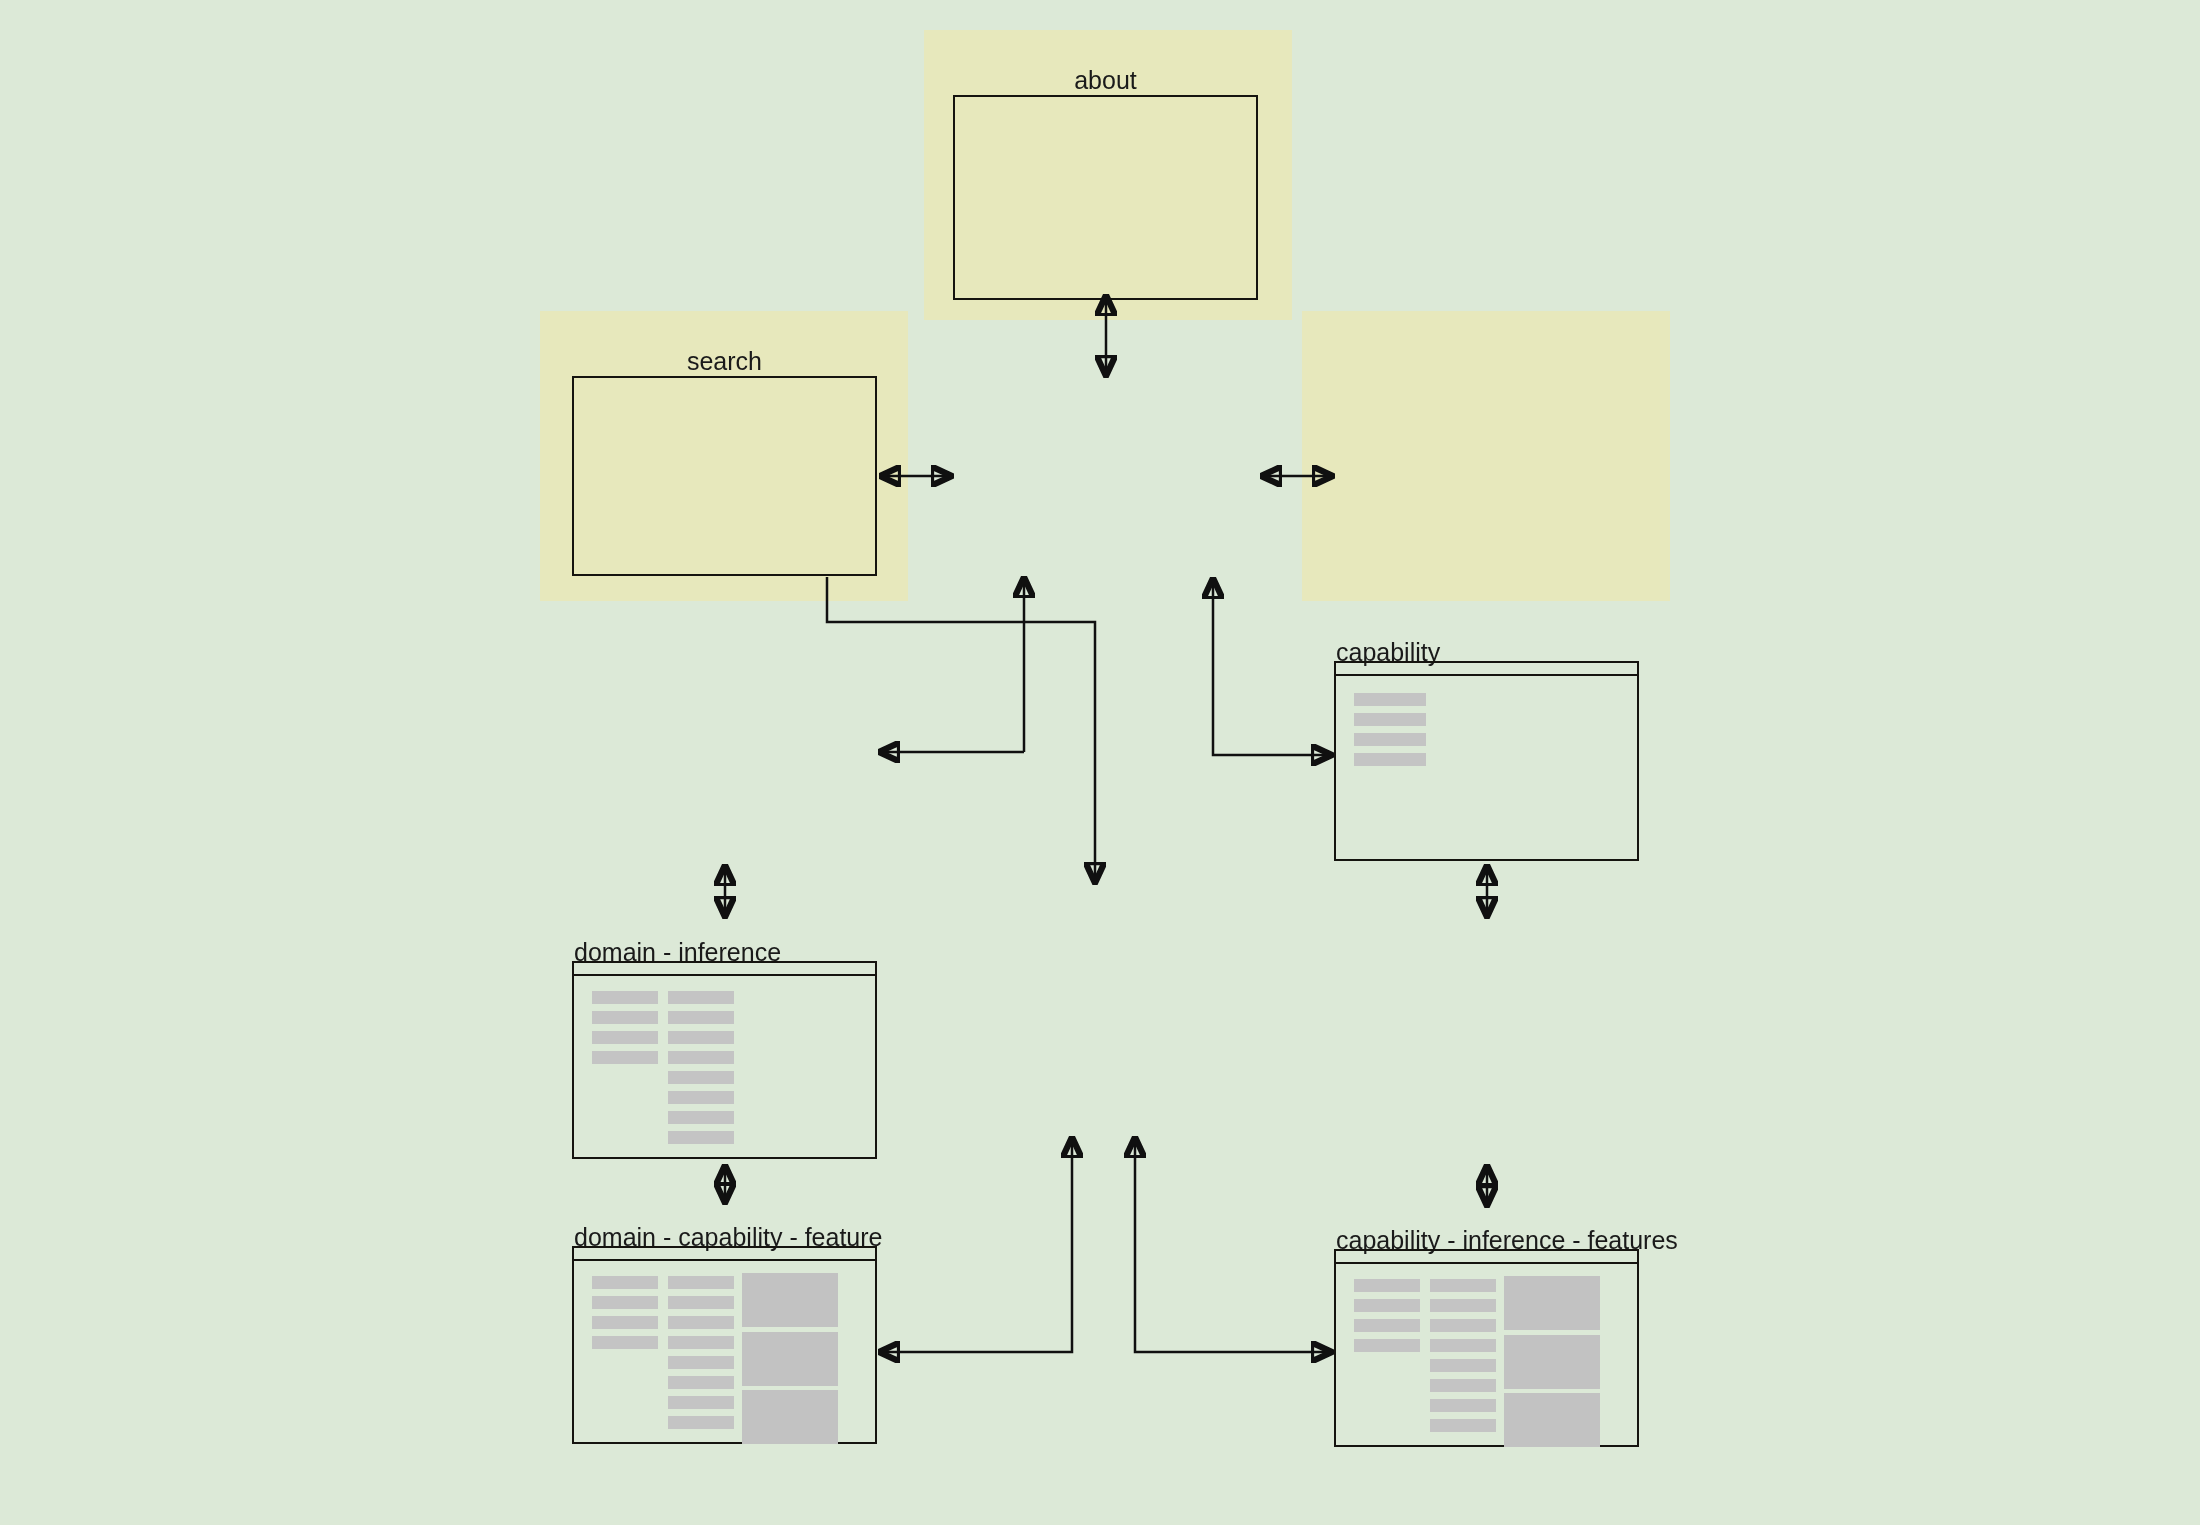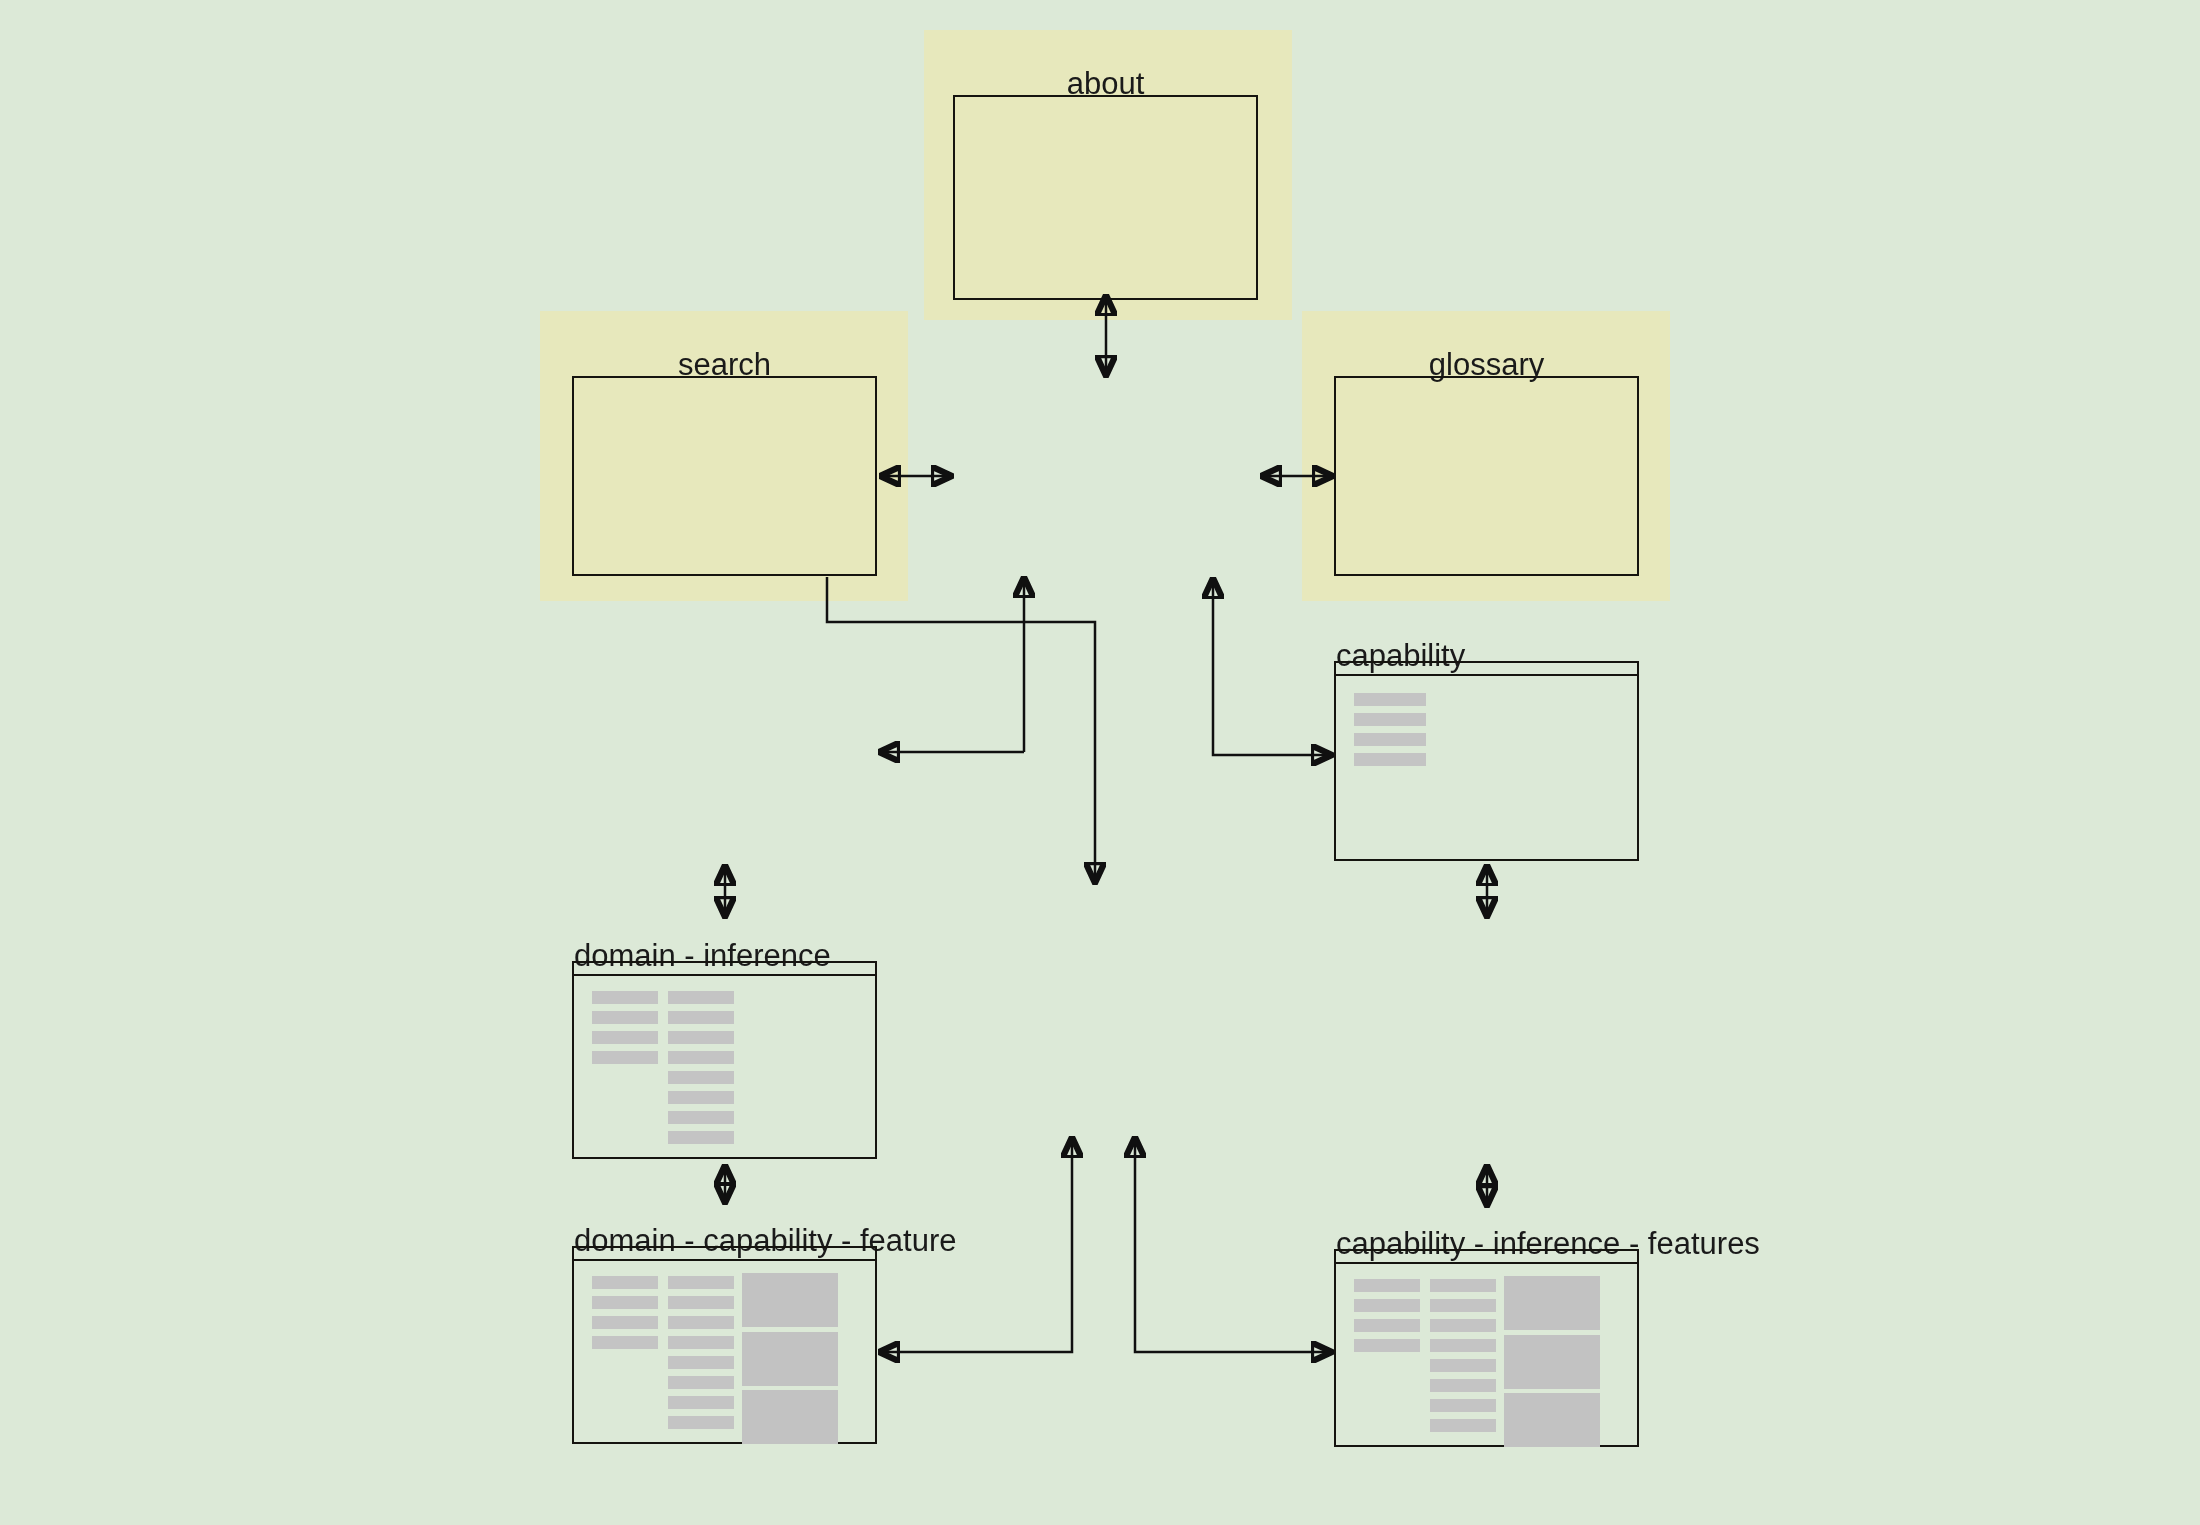--- a/index.html
+++ b/index.html
@@ -21,21 +21,21 @@
     position: absolute;
     background: #e7e8bc;
   }
   .node {
     position: absolute;
   }
   .node-title {
     position: absolute;
     white-space: nowrap;
     color: #1a1a1a;
-    font-size: 31px;
+    font-size: 25px;
     line-height: 1;
   }
   .node-title.center {
     left: 0;
     width: 100%;
     text-align: center;
   }
   .node-title.left {
     text-align: left;
   }
@@ -101,24 +101,20 @@
     <div class="node-title center" style="top:38px;">about</div>
     <div class="frame plain" style="left:0; top:65px; width:305px; height:205px;"></div>
   </div>
 
   <div class="node" style="left:572px; top:311px; width:305px; height:265px;">
     <div class="node-title center" style="top:38px;">search</div>
     <div class="frame plain" style="left:0; top:65px; width:305px; height:200px;"></div>
   </div>
 
 
-  <div class="node" style="left:1334px; top:311px; width:305px; height:265px;">
-    <div class="node-title center" style="top:38px;">glossary</div>
-    <div class="frame plain" style="left:0; top:65px; width:305px; height:200px;"></div>
-  </div>
 
 
   <div class="node" style="left:1334px; top:620px; width:305px; height:240px;text-decoration:underline;">
     <div class="node-title left" style="left:2px; top:20px;">capability</div>
     <div class="frame" style="left:0; top:41px; width:305px; height:200px;">
       <div class="headerbar"></div>
       <div class="textline" style="left:18px; top:30px; width:72px;"></div>
       <div class="textline" style="left:18px; top:50px; width:72px;"></div>
       <div class="textline" style="left:18px; top:70px; width:72px;"></div>
       <div class="textline" style="left:18px; top:90px; width:72px;"></div>

